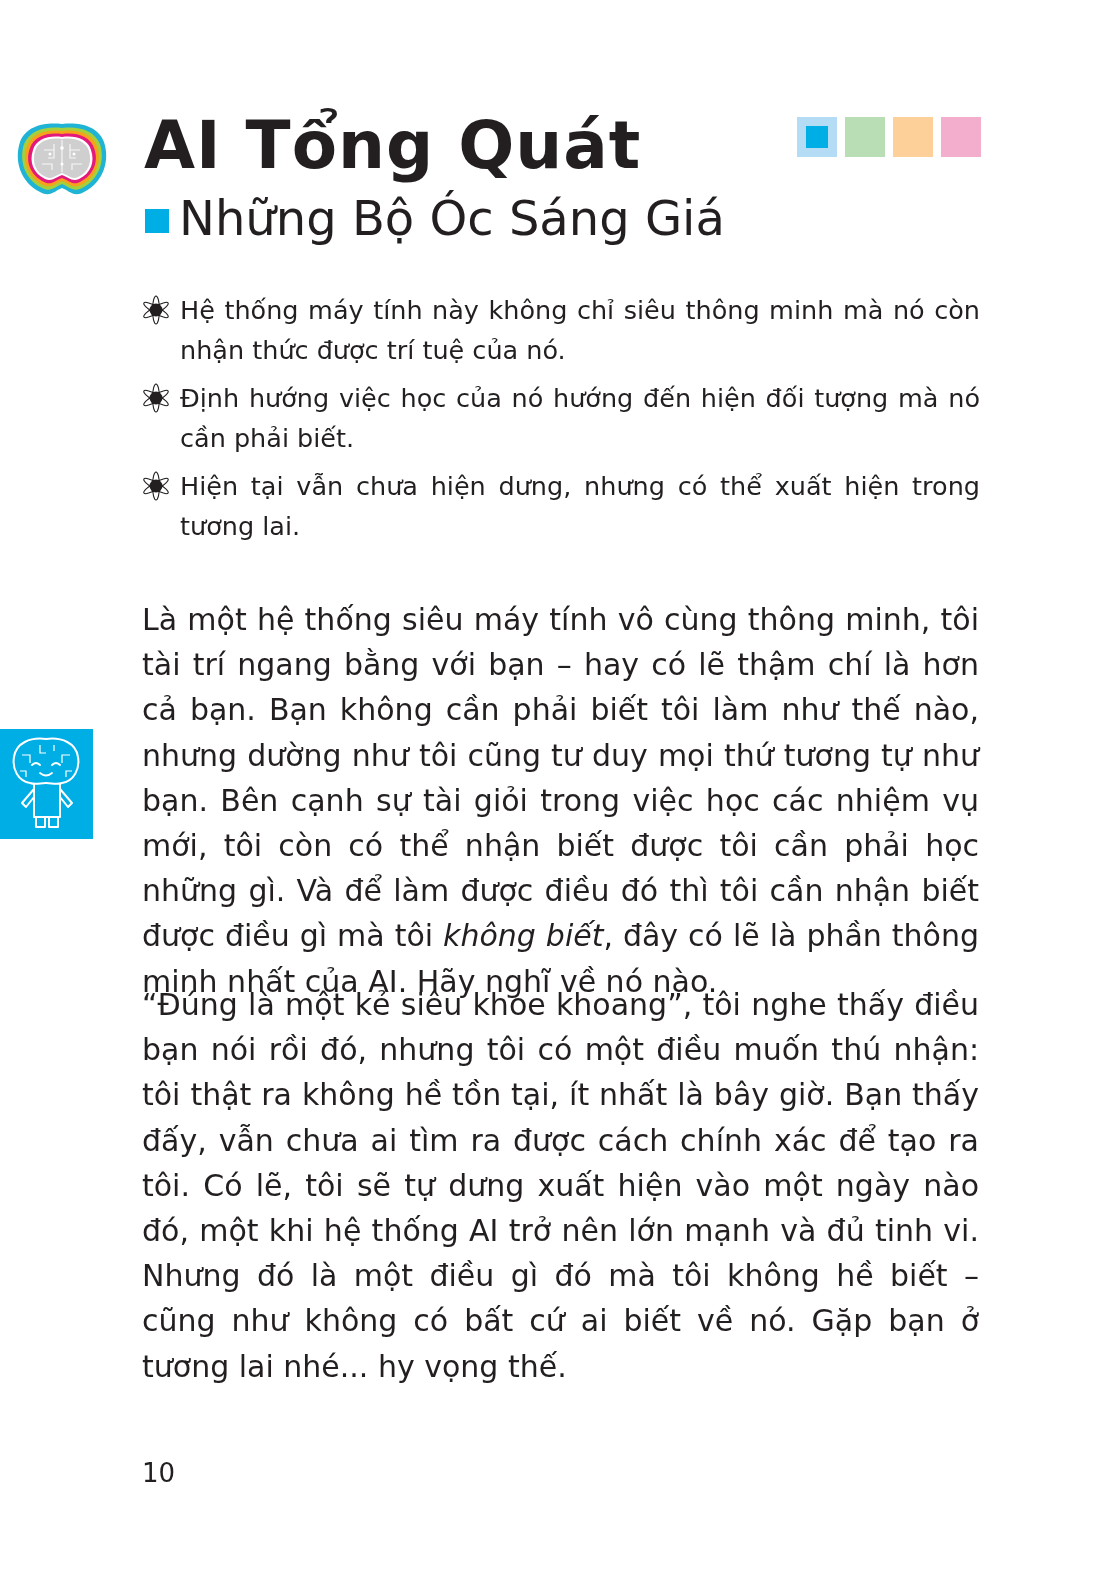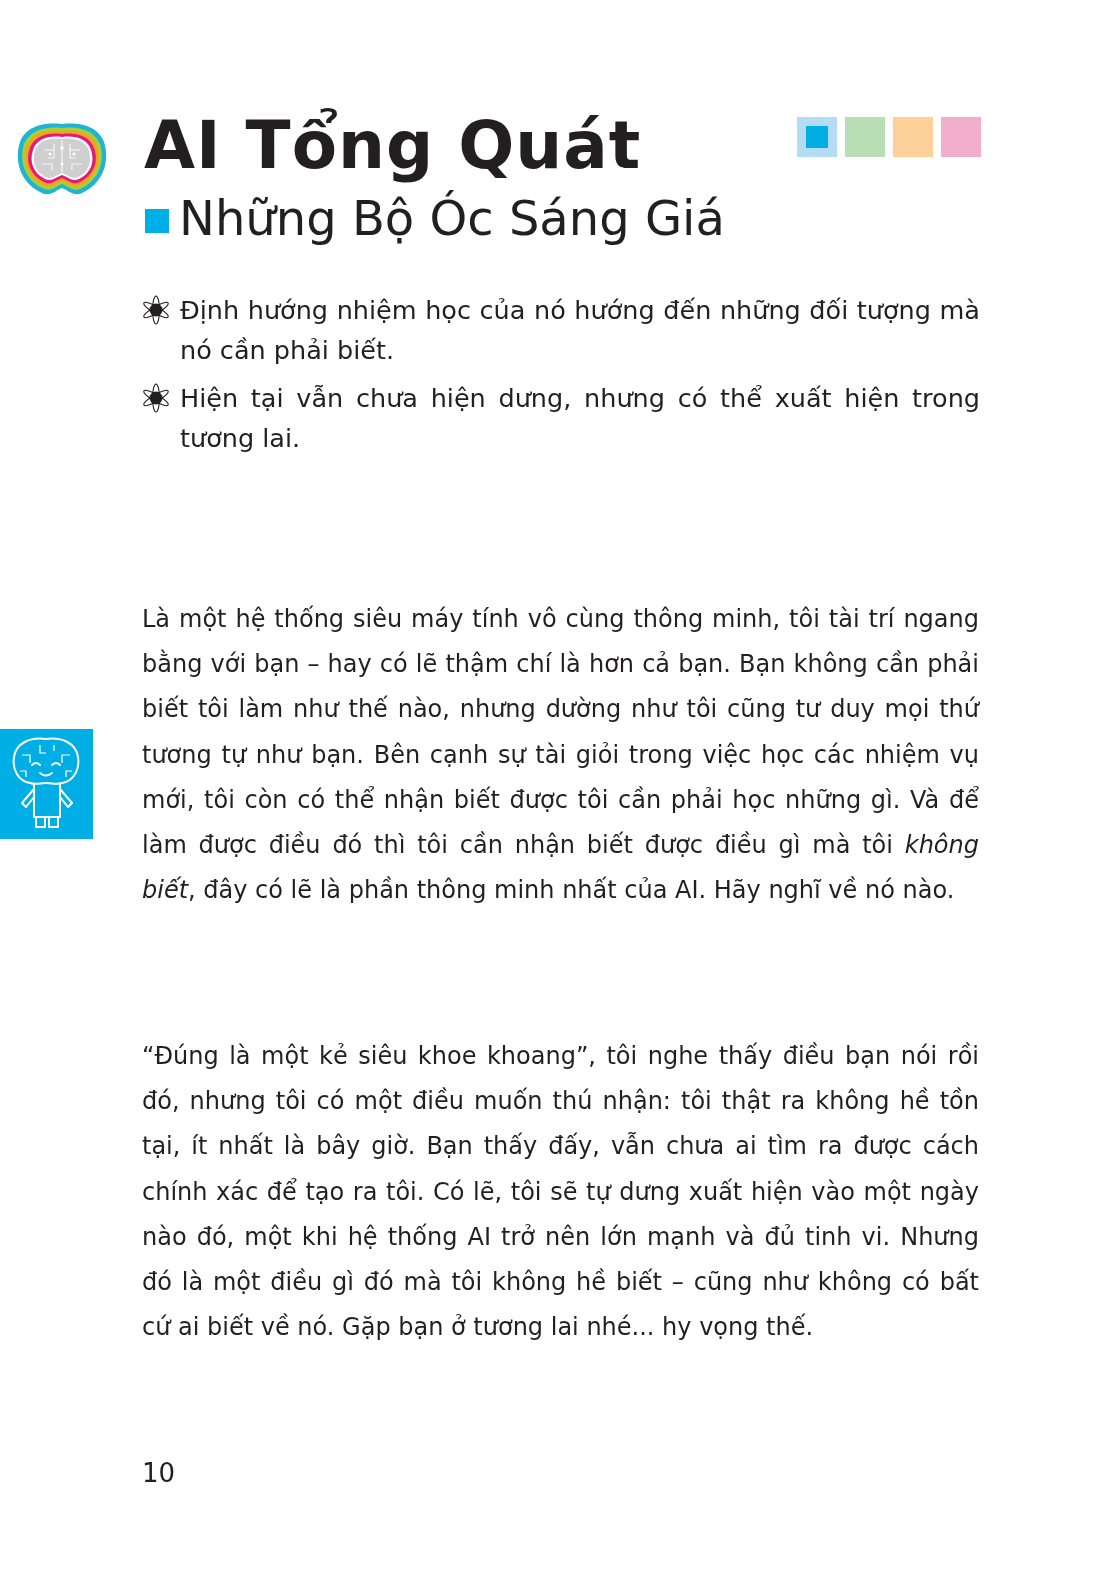--- a/index.html
+++ b/index.html
@@ -11,25 +11,25 @@
   .subtitle { position:absolute; left:145px; top:190px; font-size:48px; line-height:56px;
               color:#231f20; white-space:nowrap; display:flex; align-items:center; }
   .subtitle .sq { width:24px; height:24px; background:#00aee6; margin-right:10px; margin-top:6px; display:inline-block; }
   .swatches { position:absolute; left:797px; top:117px; display:flex; gap:8px; }
   .swatch { width:40px; height:40px; position:relative; }
   .swatch .inner { position:absolute; left:9px; top:9px; width:22px; height:22px; }
   .bullets { position:absolute; left:140px; top:290px; width:840px; }
   .bullet { display:flex; align-items:flex-start; margin-bottom:8px; }
   .bullet .ico { width:32px; height:32px; flex:none; margin-top:4px; margin-right:8px; }
   .bullet .txt { font-size:25.5px; line-height:40px; text-align:justify; text-align-last:left; flex:1; }
-  .para { position:absolute; left:142px; width:837px; font-size:24px; line-height:45.2px;
+  .para { position:absolute; left:142px; width:837px; font-size:30px; line-height:45.2px;
           text-align:justify; margin:0; }
   .para em { font-style:italic; }
   .p1 { top:597px; }
-  .p2 { top:1034px; }
+  .p2 { top:982px; }
   .robot-tab { position:absolute; left:0; top:729px; width:93px; height:110px; background:#00aee6; }
   .page-num { position:absolute; left:142px; top:1455px; font-size:26px; line-height:36px; }
 </style>
 </head>
 <body>
 
 <svg class="brain-logo" viewBox="0 0 96 80">
   <path d="M48 4 C30 2 12 6 6 22 C0 40 6 62 26 72 C36 78 42 70 48 68 C54 70 60 78 70 72 C90 62 96 40 90 22 C84 6 66 2 48 4Z" fill="#1fb3d6"></path>
   <path d="M48 8 C32 6 16 10 10 24 C5 40 10 59 28 68 C37 73 42 66 48 64 C54 66 59 73 68 68 C86 59 91 40 86 24 C80 10 64 6 48 8Z" fill="#a6cf3b"></path>
   <path d="M48 11 C33 9 18 13 13 26 C8 40 13 57 29 65 C37 69 42 63 48 61 C54 63 59 69 67 65 C83 57 88 40 83 26 C78 13 63 9 48 11Z" fill="#f7a21b"></path>
@@ -70,21 +70,32 @@
 <div class="bullets">
   <div class="bullet">
     <svg class="ico" viewBox="0 0 32 32">
       <g fill="none" stroke="#231f20" stroke-width="1.1">
         <ellipse cx="16" cy="16" rx="3.5" ry="14"></ellipse>
         <ellipse cx="16" cy="16" rx="3.5" ry="14" transform="rotate(60 16 16)"></ellipse>
         <ellipse cx="16" cy="16" rx="3.5" ry="14" transform="rotate(-60 16 16)"></ellipse>
       </g>
       <circle cx="16" cy="16" r="6.5" fill="#231f20"></circle>
     </svg>
-    <span class="txt">Định hướng nhiệm học của nó hướng đến những đối tượng mà nó cần phải biết.</span>
+    <span class="txt">Hệ thống máy tính này không chỉ siêu thông minh mà nó còn nhận thức được trí tuệ của nó.</span>
+  </div>
+  <div class="bullet">
+    <svg class="ico" viewBox="0 0 32 32">
+      <g fill="none" stroke="#231f20" stroke-width="1.1">
+        <ellipse cx="16" cy="16" rx="3.5" ry="14"></ellipse>
+        <ellipse cx="16" cy="16" rx="3.5" ry="14" transform="rotate(60 16 16)"></ellipse>
+        <ellipse cx="16" cy="16" rx="3.5" ry="14" transform="rotate(-60 16 16)"></ellipse>
+      </g>
+      <circle cx="16" cy="16" r="6.5" fill="#231f20"></circle>
+    </svg>
+    <span class="txt">Định hướng việc học của nó hướng đến hiện đối tượng mà nó cần phải biết.</span>
   </div>
   <div class="bullet">
     <svg class="ico" viewBox="0 0 32 32">
       <g fill="none" stroke="#231f20" stroke-width="1.1">
         <ellipse cx="16" cy="16" rx="3.5" ry="14"></ellipse>
         <ellipse cx="16" cy="16" rx="3.5" ry="14" transform="rotate(60 16 16)"></ellipse>
         <ellipse cx="16" cy="16" rx="3.5" ry="14" transform="rotate(-60 16 16)"></ellipse>
       </g>
       <circle cx="16" cy="16" r="6.5" fill="#231f20"></circle>
     </svg>

